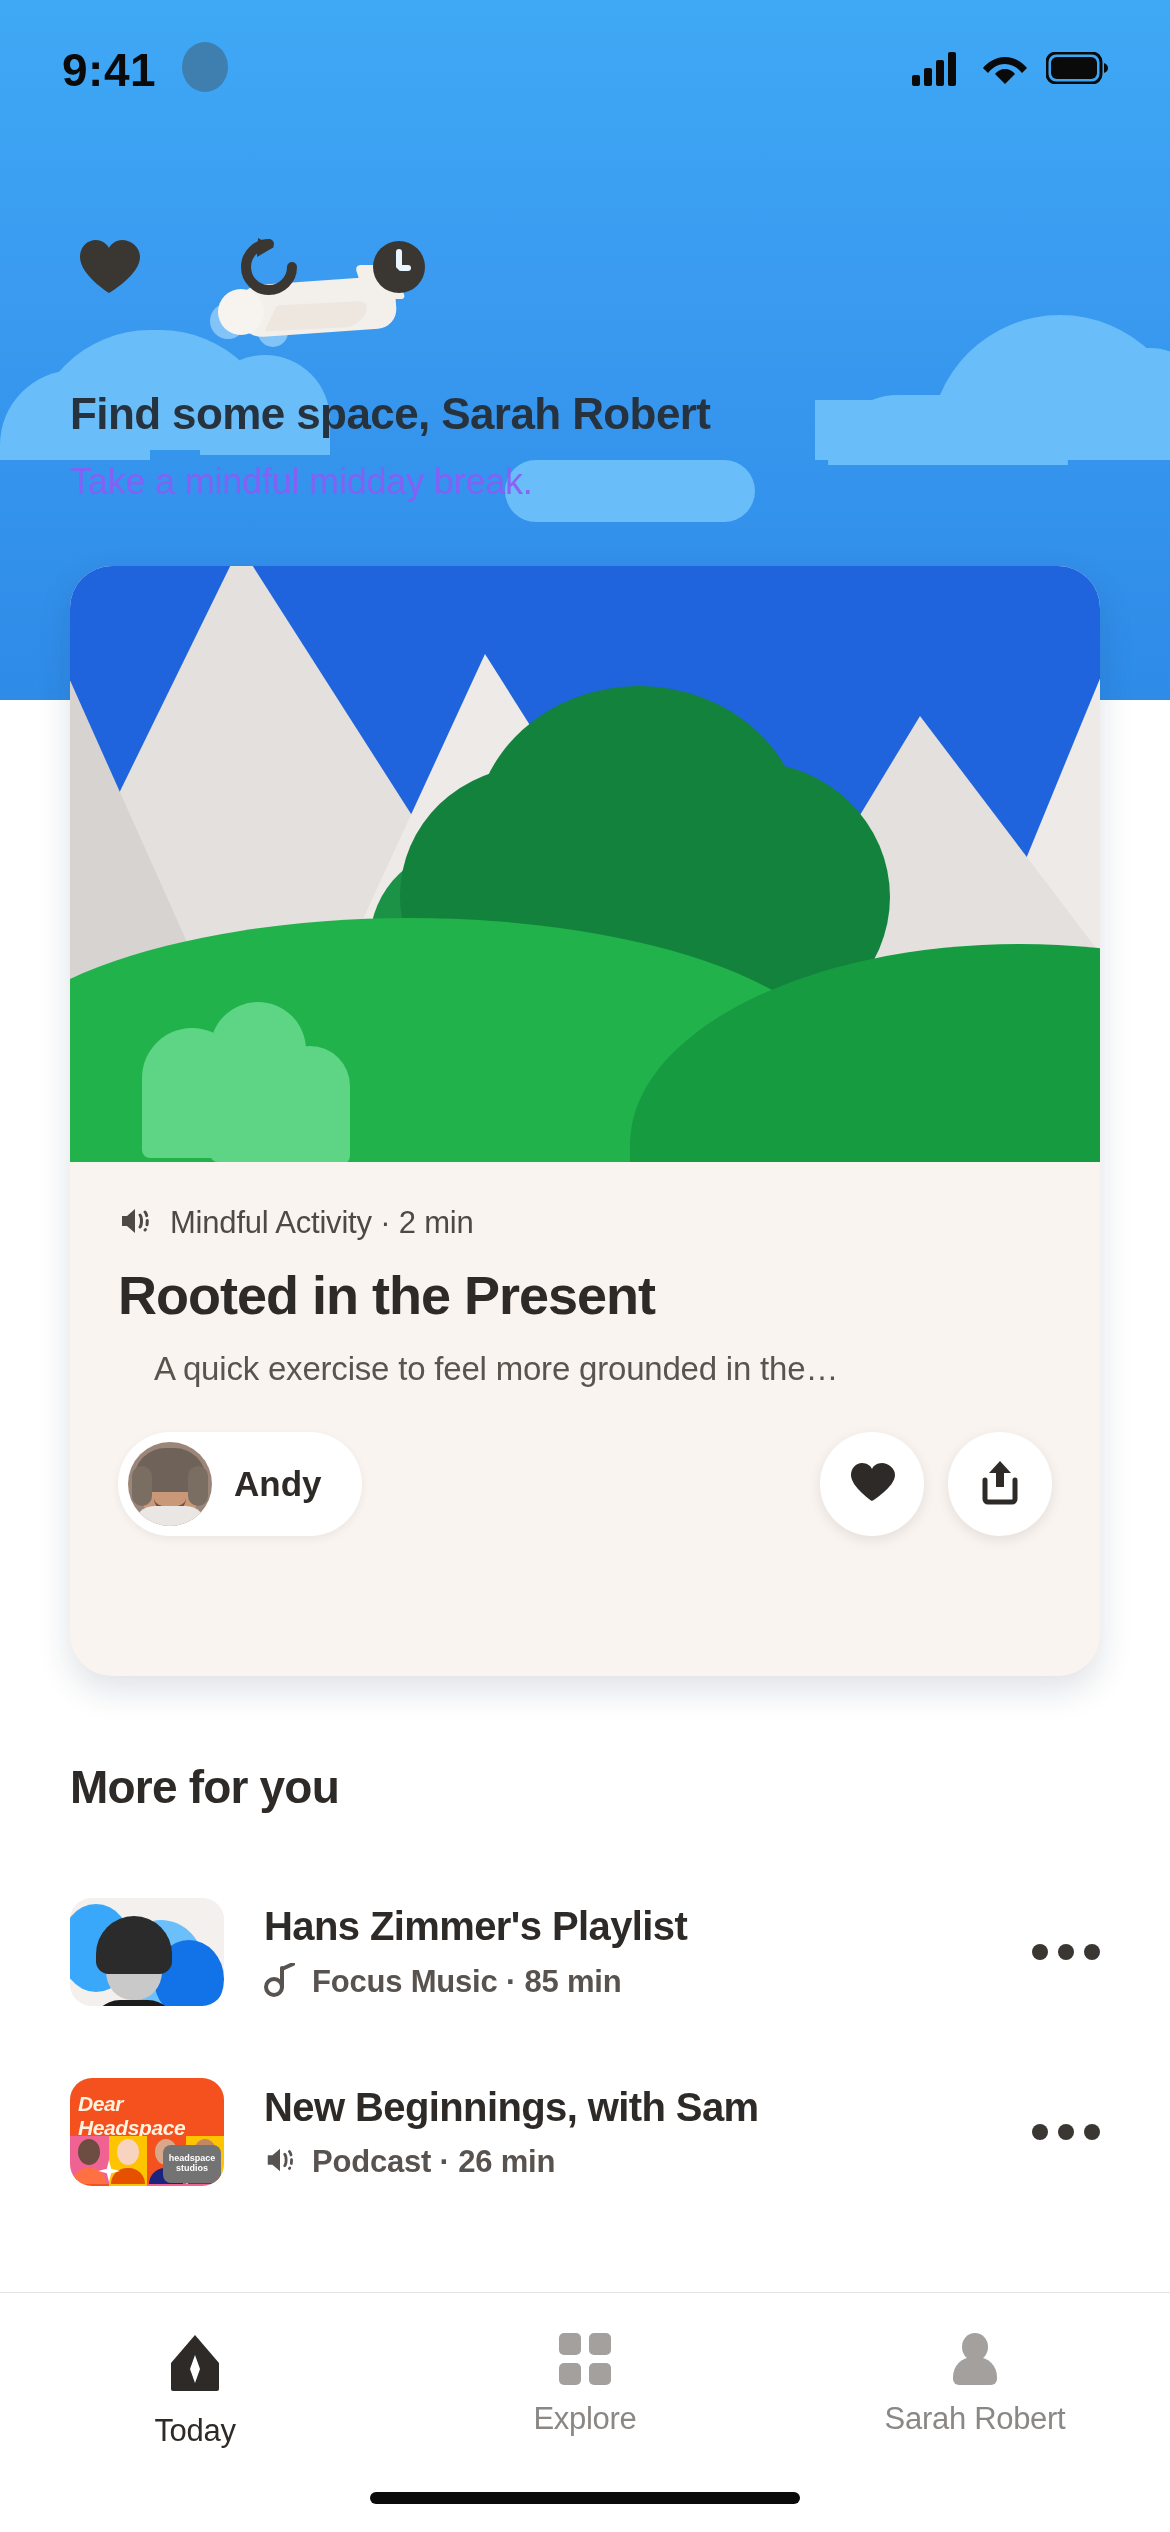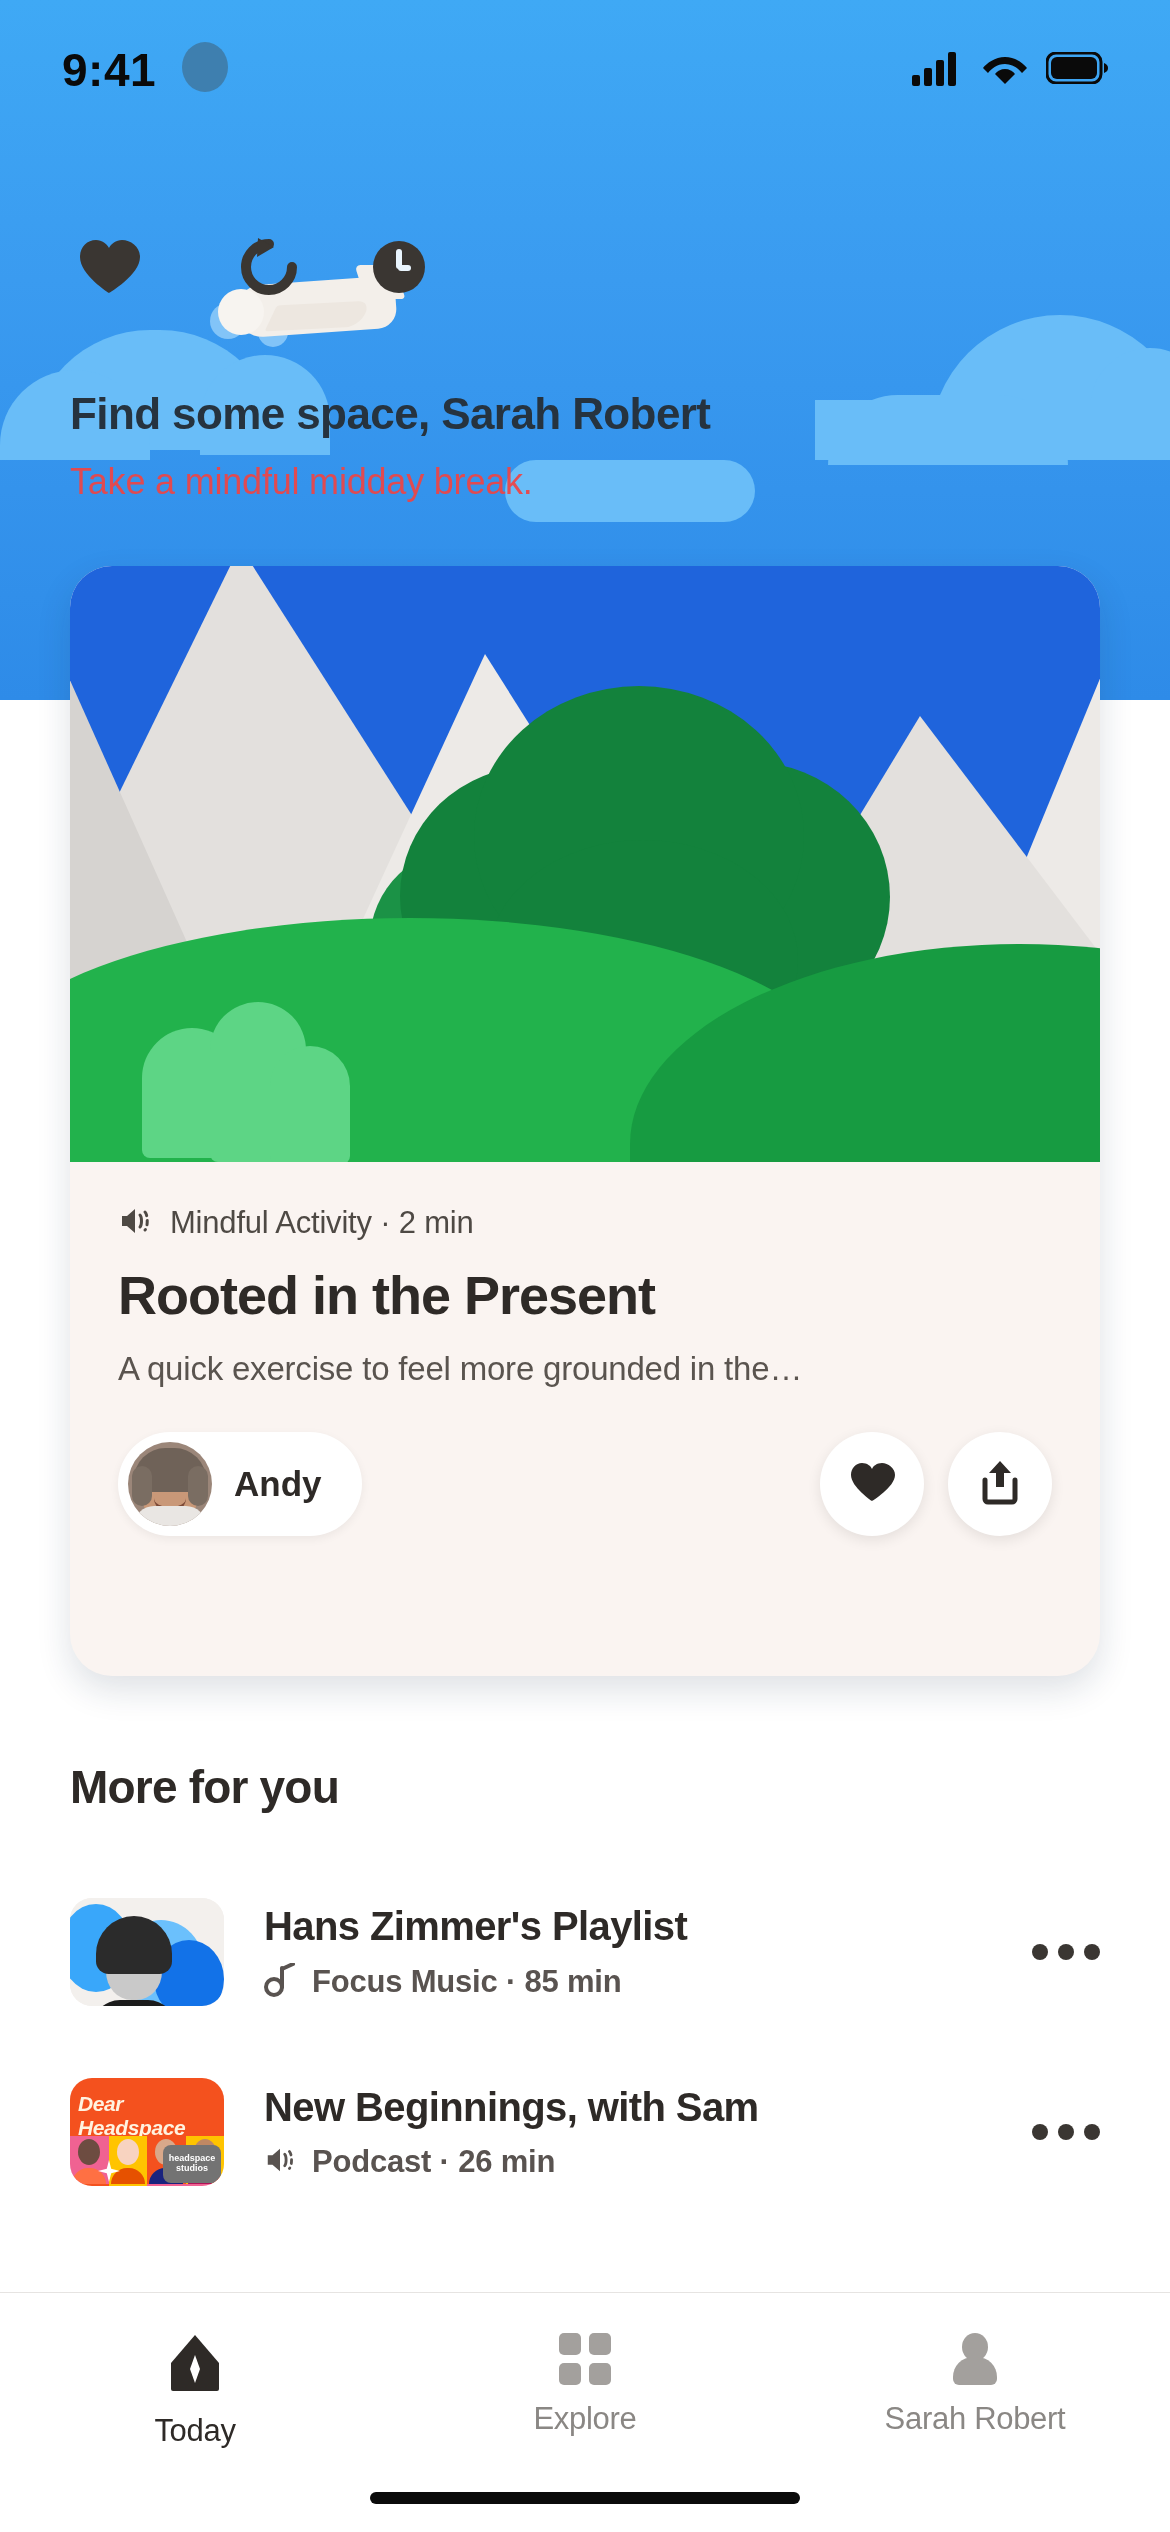--- a/index.html
+++ b/index.html
@@ -86,21 +86,21 @@
 
   
   .greeting {
     position:absolute; left:70px; top:390px; z-index:30;
   }
   .greet-title {
     font-size:44px; font-weight:700; color:#26333F;
     letter-spacing:-.6px; line-height:1.1;
   }
   .greet-sub {
-    margin-top:22px; font-size:36px; color:#ef4444; opacity:.92;
+    margin-top:22px; font-size:36px; color:#8b5cf6; opacity:.92;
     line-height:1.2; letter-spacing:-.2px;
   }
 
   
   .sheet {
     position:absolute; left:-120px; top:1030px;
     width:1410px; height:1600px;
     background:#FFFFFF;
     border-radius:50% 50% 0 0 / 120px 120px 0 0;
     z-index:10;
@@ -171,21 +171,21 @@
 
   .hero-body { padding:42px 48px 0 48px; }
   .meta-row { display:flex; align-items:center; gap:18px; }
   .meta-txt { font-size:31px; color:#4E4944; letter-spacing:-.2px; }
   .hero-title {
     margin-top:22px; font-size:54px; font-weight:700;
     color:#2E2A27; letter-spacing:-1px;
   }
   .hero-desc {
     margin-top:24px; font-size:33px; color:#5A544F;
-    letter-spacing:-.2px; white-space:nowrap; overflow:hidden;
+    letter-spacing:-.2px; white-space:nowrap; overflow:hidden;margin-left:36px;
   }
   .hero-footer {
     display:flex; align-items:center; justify-content:space-between;
     margin-top:44px;
   }
   .author-chip {
     display:flex; align-items:center; gap:22px;
     background:#FFFFFF; border-radius:60px;
     padding:10px 40px 10px 10px;
     box-shadow:0 3px 10px rgba(0,0,0,.06);

